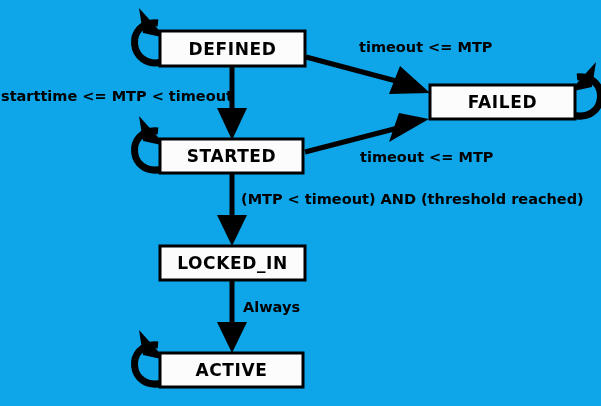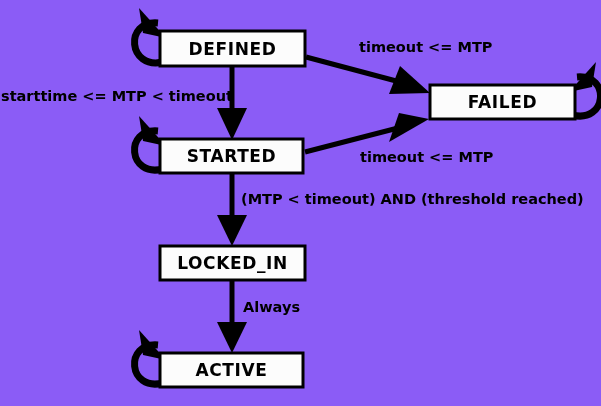--- a/index.html
+++ b/index.html
@@ -4,21 +4,21 @@
 <style>
   html, body {
     margin: 0;
     padding: 0;
     background: #ffffff;
   }
   #diagram-root {
     position: relative;
     width: 601px;
     height: 406px;
-    background: #8b5cf6;
+    background: #0ea5e9;
     font-family: "DejaVu Sans", sans-serif;
     overflow: hidden;
   }
   svg#state-machine {
     display: block;
     width: 601px;
     height: 406px;
   }
   .state-box-rect {
     fill: #fcfcfc;

